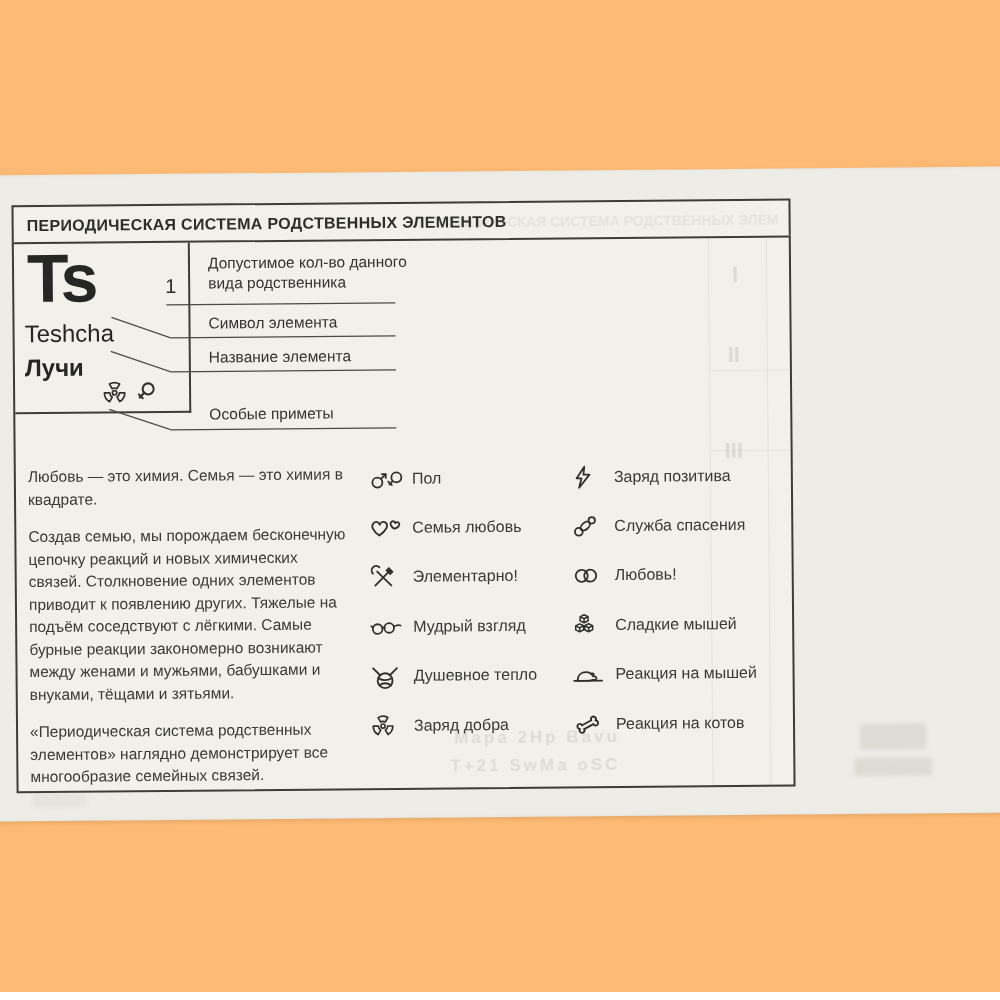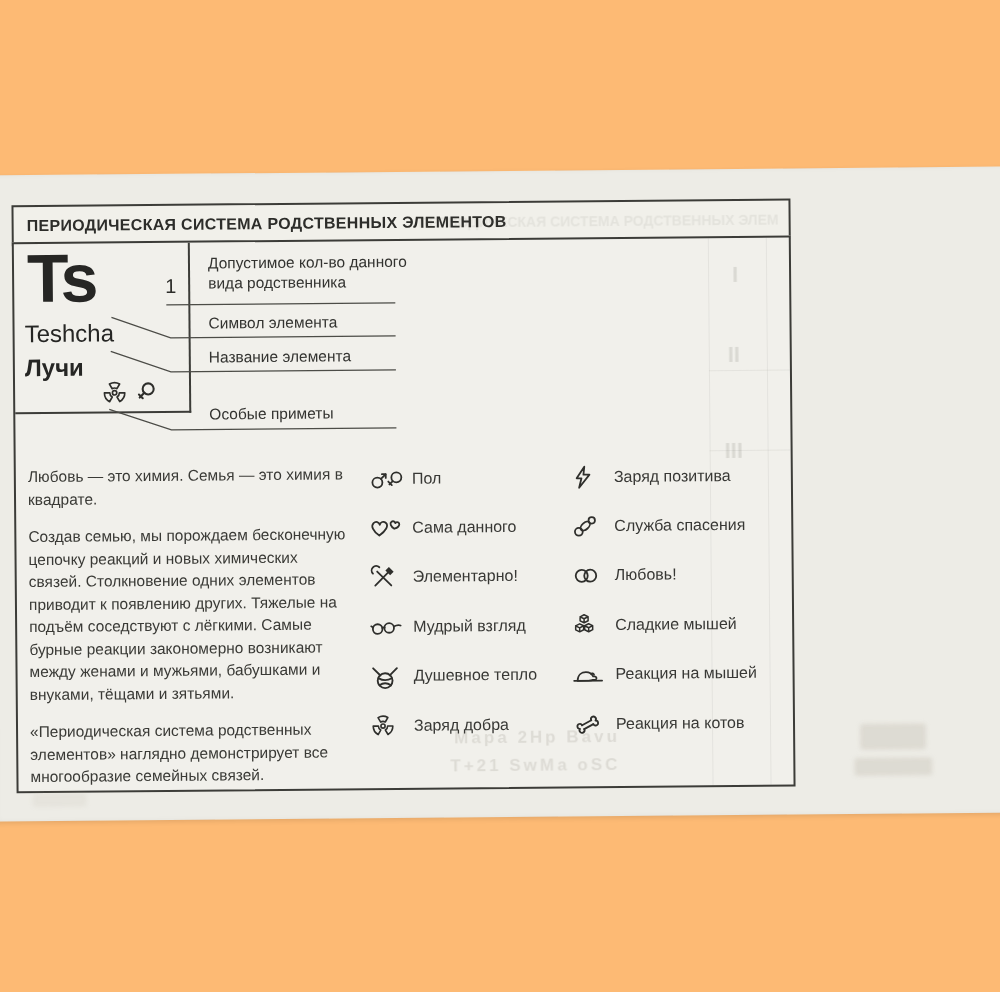--- a/index.html
+++ b/index.html
@@ -125,21 +125,21 @@
           </span>
           <span class="lg-label">Пол</span>
         </div>
         <div class="lg-item">
           <span class="lg-icon">
             <svg class="ic" width="35" height="26" viewBox="0 0 34 26">
               <path d="M10.5 20.5 C3.8 15.8 2 10.8 4.8 8 C7.2 5.7 10.3 7 11 9.8 C11.7 7 14.8 5.7 17.2 8 C20 10.8 17.2 15.8 10.5 20.5 Z"></path>
               <path d="M25.5 13.8 C21.7 11.3 20.8 8.2 22.8 6.8 C24.4 5.7 26.2 6.7 26.5 8.2 C27.5 6.9 29.6 6.8 30.4 8.6 C31.3 10.7 29 12.8 25.5 13.8 Z"></path>
             </svg>
           </span>
-          <span class="lg-label">Сама данного</span>
+          <span class="lg-label">Семья любовь</span>
         </div>
         <div class="lg-item">
           <span class="lg-icon">
             <svg class="ic" width="29" height="26" viewBox="0 0 28 26">
               <line x1="8" y1="7.5" x2="22" y2="21.5"></line>
               <path d="M10.2 3.2 A4.2 4.2 0 1 0 3.8 9.6"></path>
               <line x1="6" y1="21.5" x2="19.5" y2="8"></line>
               <line x1="18" y1="4.8" x2="22.7" y2="9.5" style="stroke-width:5;stroke-linecap:butt"></line>
             </svg>
           </span>

